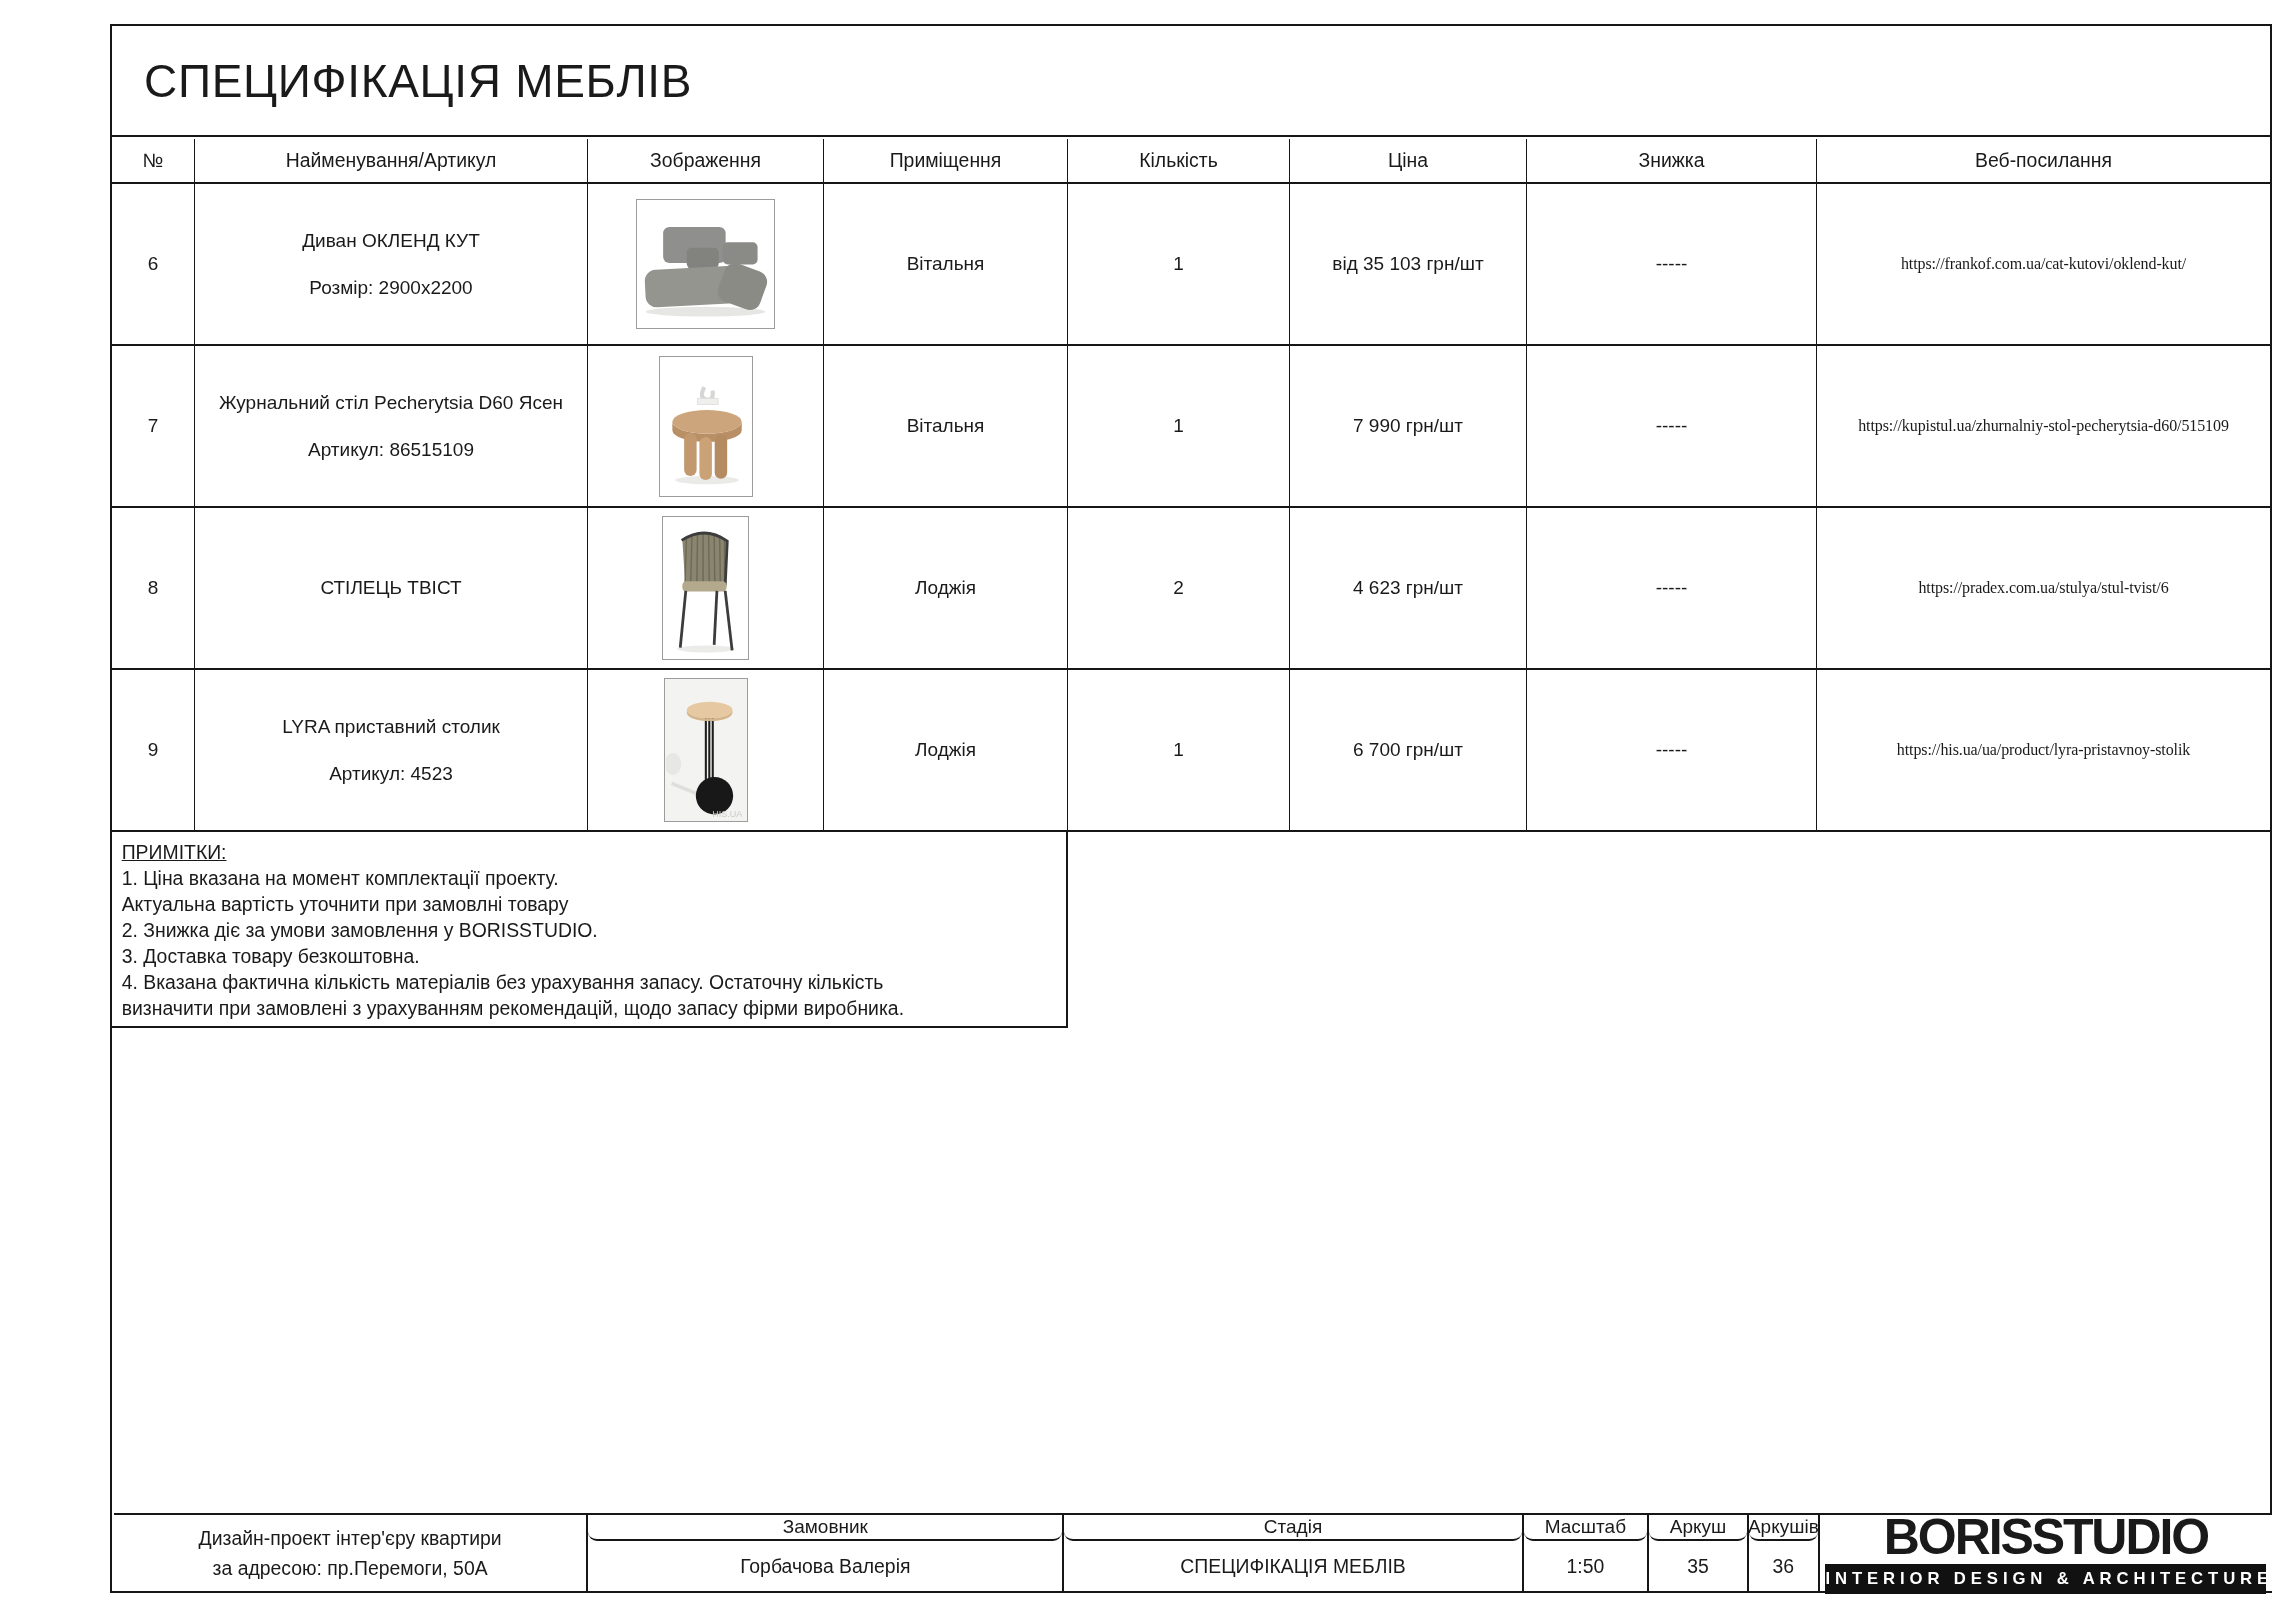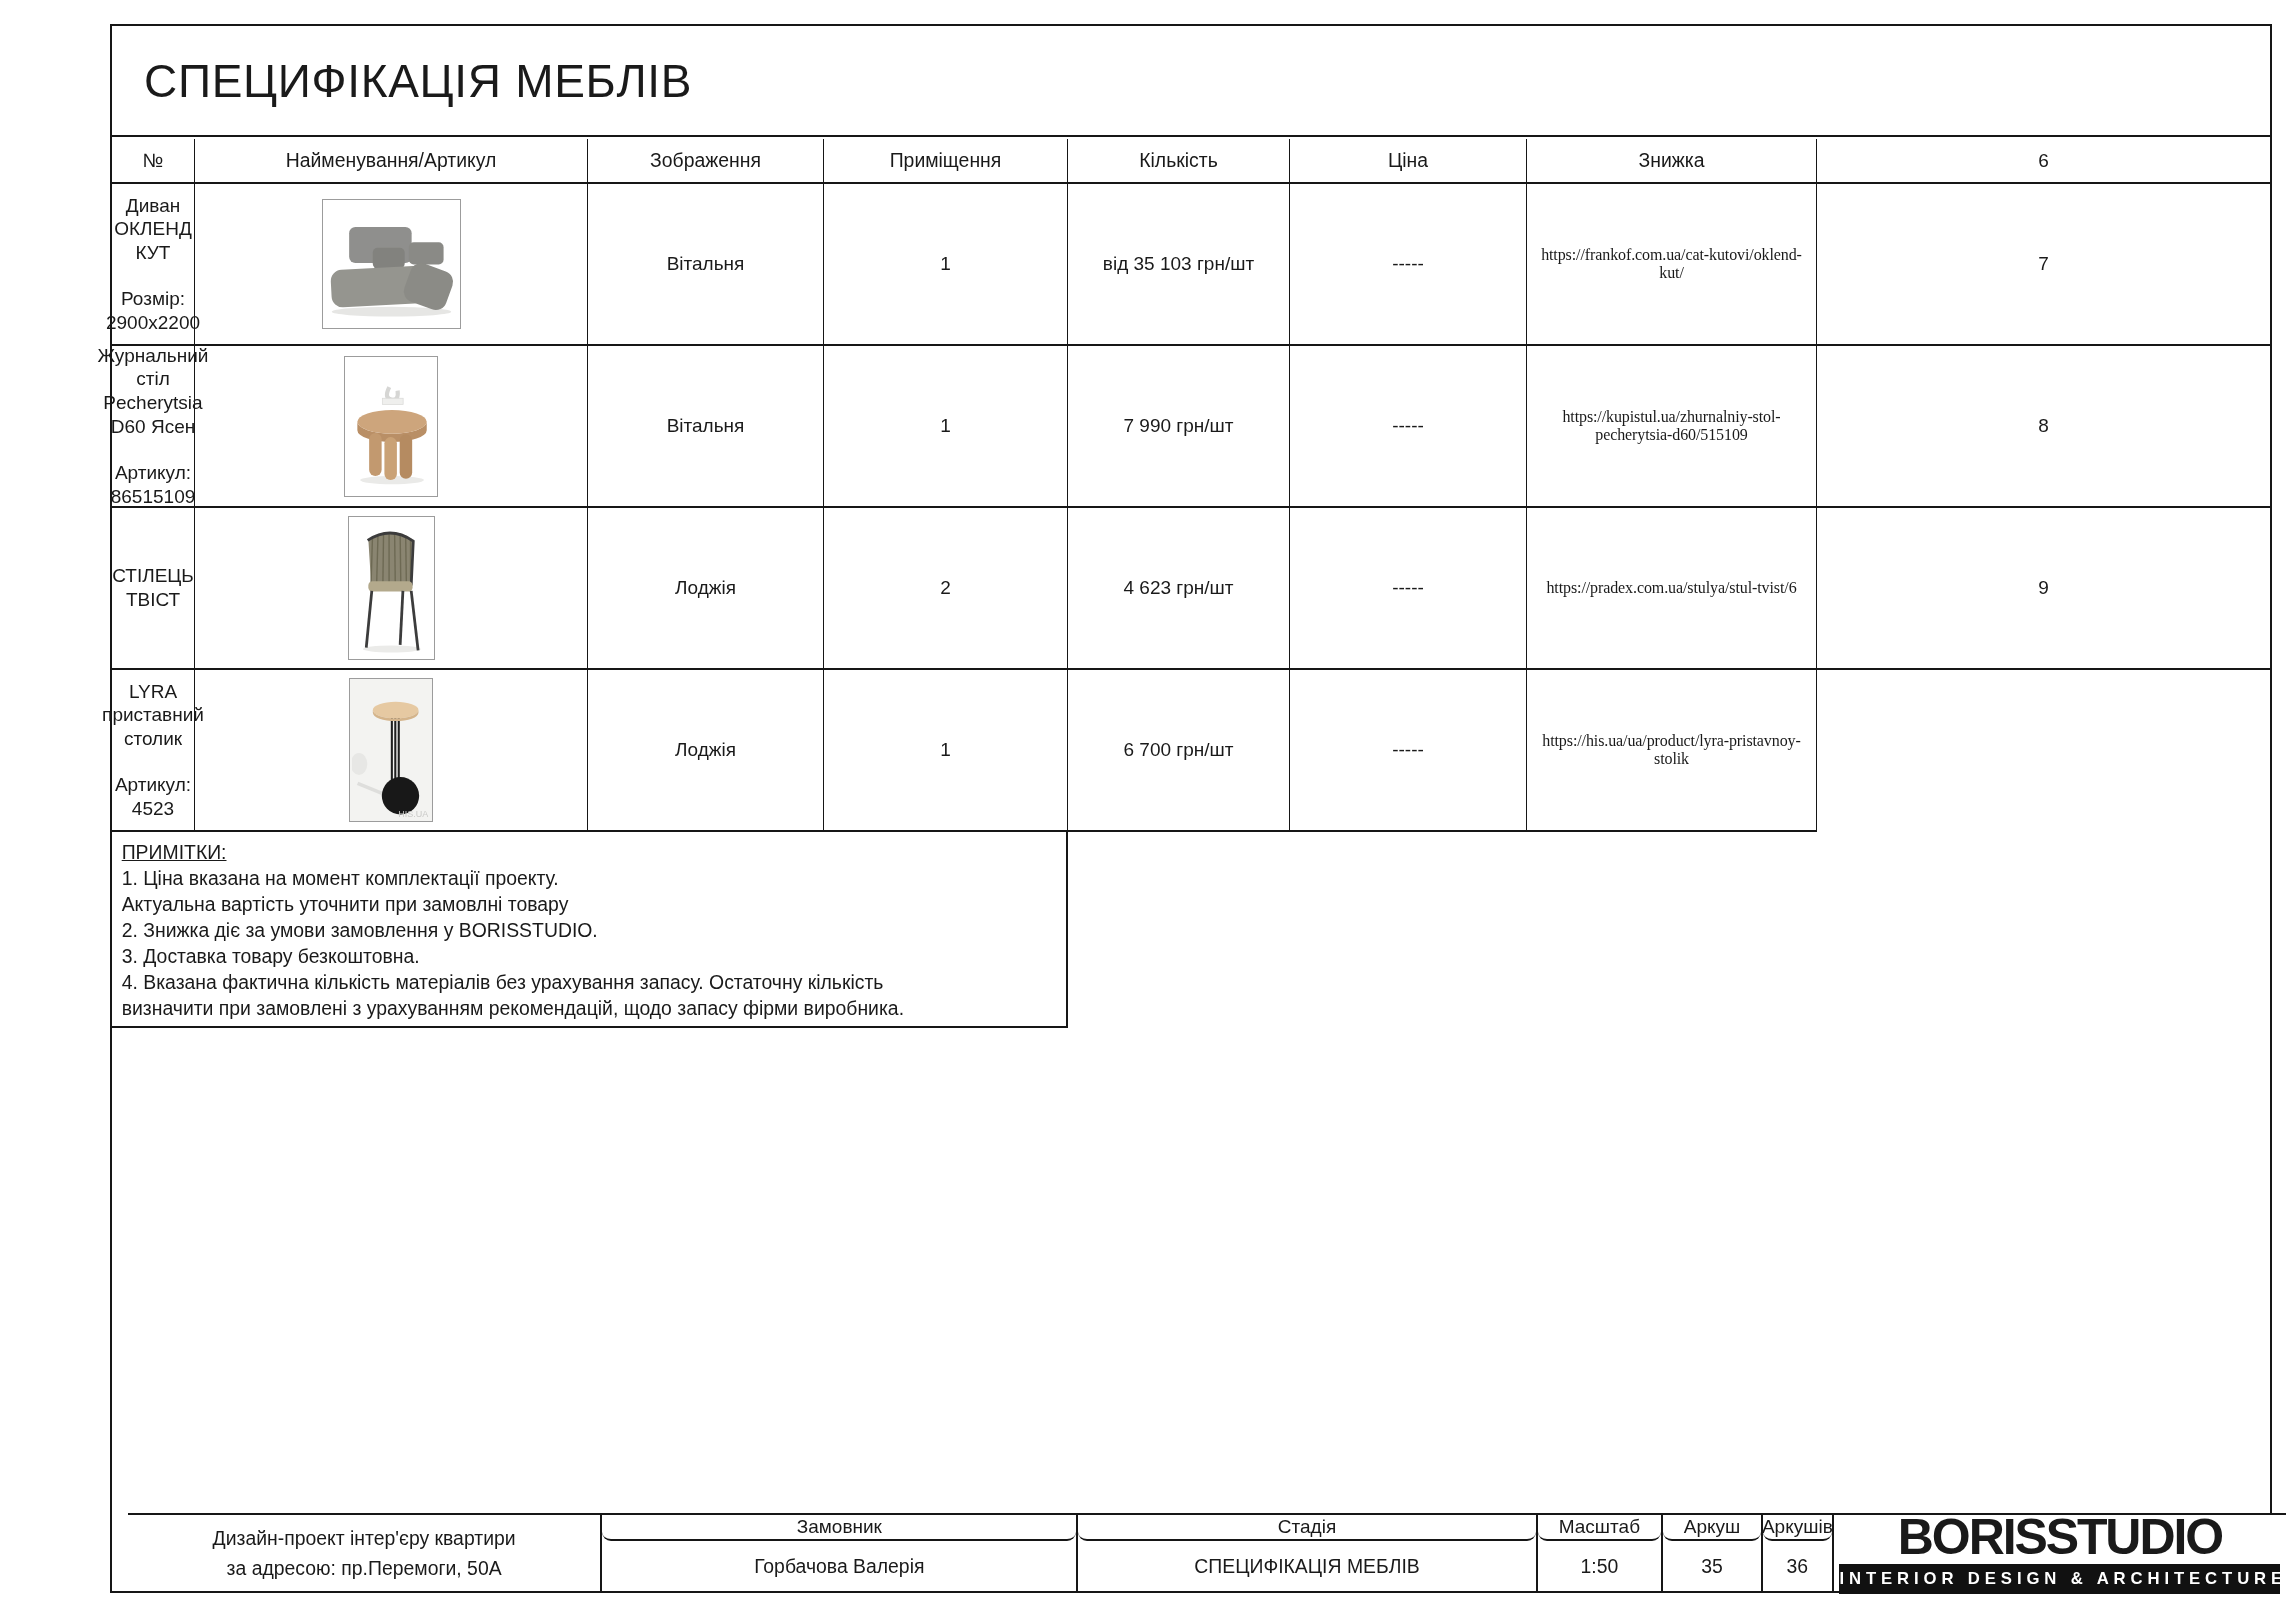--- a/index.html
+++ b/index.html
@@ -19,21 +19,21 @@
   .link-cell{font-size:16px;letter-spacing:-0.1px;font-family:Liberation Serif, serif;}
   .photo-box{border:1.4px solid #9c9c9c;background:#fff;display:flex;align-items:center;justify-content:center;overflow:hidden;}
   .pb-sofa{width:137px;height:128px;}
   .pb-table{width:92px;height:139px;}
   .pb-chair{width:85px;height:142px;}
   .pb-lyra{width:82px;height:142px;background:#f3f3f1;}
   
   .notes{position:absolute;left:0;top:805px;width:956px;height:197px;box-sizing:border-box;border-right:2.1px solid #161616;border-bottom:2.8px solid #161616;padding:8.3px 16.7px 7px 9.7px;font-size:19.4px;line-height:26px;}
   .notes-title{text-decoration:underline;}
   
-  .footer{position:absolute;left:16px;bottom:0;width:2158px;height:78px;border-top:2.8px solid #161616;display:flex;box-sizing:border-box;background:#fff;}
+  .footer{position:absolute;left:2px;bottom:0;width:2158px;height:78px;border-top:2.8px solid #161616;display:flex;box-sizing:border-box;background:#fff;}
   .f-col{border-right:2.1px solid #161616;box-sizing:border-box;display:flex;flex-direction:column;}
   .f-project{width:476px;justify-content:center;align-items:center;text-align:center;font-size:19.4px;line-height:30.5px;}
   .f-customer{width:478px;}
   .f-stage{width:461px;}
   .f-scale{width:126px;}
   .f-sheet{width:100px;}
   .f-sheets{width:71px;}
   .f-head{height:26px;border-bottom:2.1px solid #161616;display:flex;align-items:center;justify-content:center;font-size:19px;box-sizing:border-box;border-radius:9px;}
   .f-val{flex:1;display:flex;align-items:center;justify-content:center;font-size:19.4px;}
   .f-logo{flex:1;border-right:none;display:flex;flex-direction:column;align-items:center;justify-content:center;padding:1.4px 5.6px;}
@@ -51,20 +51,21 @@
 
   <div class="spec-table">
 
     <div class="cell hcell">№</div>
     <div class="cell hcell">Найменування/Артикул</div>
     <div class="cell hcell">Зображення</div>
     <div class="cell hcell">Приміщення</div>
     <div class="cell hcell">Кількість</div>
     <div class="cell hcell">Ціна</div>
     <div class="cell hcell">Знижка</div>
+    <div class="cell hcell">Веб-посилання</div>
 
     <div class="cell">6</div>
     <div class="cell name-cell">
       <div class="name-line">Диван ОКЛЕНД КУТ</div>
       <div class="name-article">Розмір: 2900х2200</div>
     </div>
     <div class="cell">
       <div class="photo-box pb-sofa">
         <svg width="135" height="125" viewBox="0 0 194 180">
           <ellipse cx="97" cy="158" rx="86" ry="7" fill="#e6e6e4"></ellipse>

